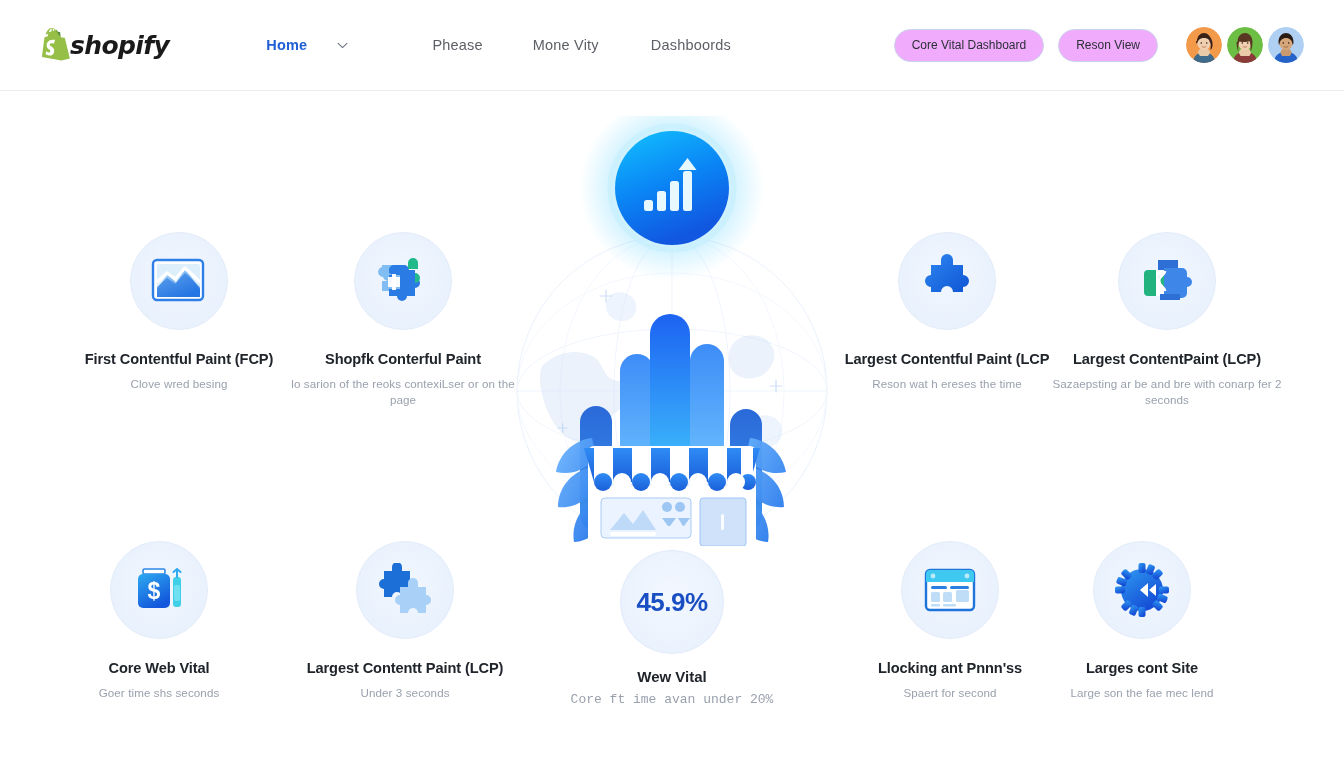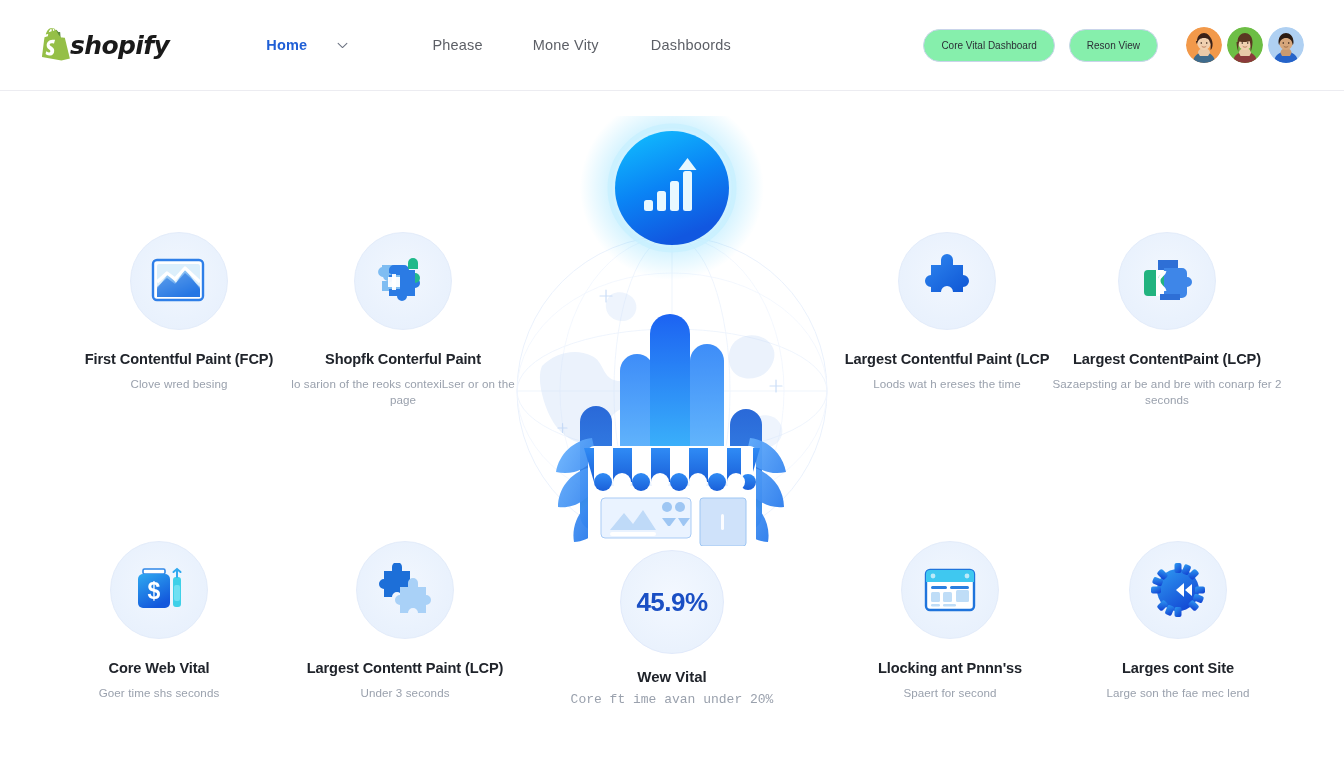--- a/index.html
+++ b/index.html
@@ -75,23 +75,23 @@
     align-items: center;
     gap: 14px;
   }
   .pill {
     border: 1px solid #c9d4ea;
     border-radius: 20px;
     height: 33px;
     padding: 0 17px;
     display: flex;
     align-items: center;
-    font-size: 10px;
+    font-size: 12px;
     color: #2b2f36;
-    background: #86efac;
+    background: #f0abfc;
     cursor: pointer;
     white-space: nowrap;
   }
   .avatars { display: flex; align-items: center; gap: 5px; margin-left: 14px; }
   .avatar {
     width: 36px; height: 36px; border-radius: 50%;
     overflow: hidden; cursor: pointer; display: block;
   }
 
   
@@ -443,21 +443,21 @@
           <defs>
             <linearGradient id="icC" x1="0" y1="0" x2="1" y2="1">
               <stop offset="0%" stop-color="#2F87F0"></stop>
                 <stop offset="100%" stop-color="#0E55D4"></stop>
             </linearGradient>
           </defs>
           <path d="M22 7a6 6 0 0112 0v5h10v10a6 6 0 010 12v5H34a6 6 0 00-12 0H12V34a6 6 0 010-12V12h10z" fill="url(#icC)"></path>
         </svg>
       </div>
       <div class="card-title">Largest Contentful Paint (LCP</div>
-      <div class="card-sub">Loods wat h ereses the time</div>
+      <div class="card-sub">Reson wat h ereses the time</div>
     </div>
 
     <div class="card" style="left:1052px; top:141px;">
       <div class="card-ico">
         <svg viewBox="0 0 58 54" width="58" height="54">
           <path d="M20 6h20v10H20z" fill="#2E6FD6"></path>
           <path d="M26 14h18a5 5 0 015 5v4a5 5 0 110 10v6a5 5 0 01-5 5H26z" fill="#3E86E8"></path>
           <path d="M10 16h16v26H10a4 4 0 01-4-4V20a4 4 0 014-4z" fill="#22B37F"></path>
           <path d="M26 16c0 5-6 4-6 10s6 5 6 10v6h-8V16z" fill="#ffffff"></path>
           <path d="M27 17c-1 5-6 4-6 10s5 5 6 10" fill="none" stroke="#ffffff" stroke-width="3"></path>
@@ -513,21 +513,21 @@
           <rect x="21" y="26" width="9" height="10" rx="1.5" fill="#BFDDF7"></rect>
           <rect x="34" y="24" width="13" height="12" rx="1.5" fill="#BFDDF7"></rect>
           <rect x="9" y="38" width="9" height="2.4" rx="1.2" fill="#BFDDF7"></rect>
           <rect x="21" y="38" width="13" height="2.4" rx="1.2" fill="#BFDDF7"></rect>
         </svg>
       </div>
       <div class="card-title">Llocking ant Pnnn'ss</div>
       <div class="card-sub">Spaert for second</div>
     </div>
 
-    <div class="card" style="left:1063px; top:450px;">
+    <div class="card" style="left:1027px; top:450px;">
       <div class="card-ico">
         <svg viewBox="0 0 56 56" width="56" height="56">
           <defs>
             <linearGradient id="icG" x1="0" y1="0" x2="0.7" y2="1">
               <stop offset="0%" stop-color="#2F9BF2"></stop>
                 <stop offset="100%" stop-color="#1348D4"></stop>
             </linearGradient>
           </defs>
           <g fill="url(#icG)">
             <circle cx="28" cy="28" r="21"></circle>

